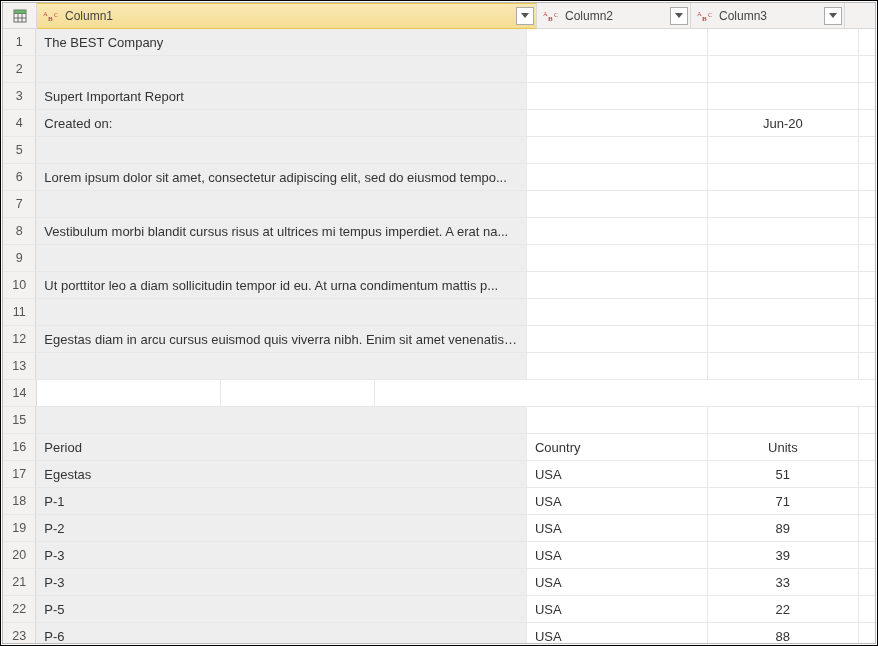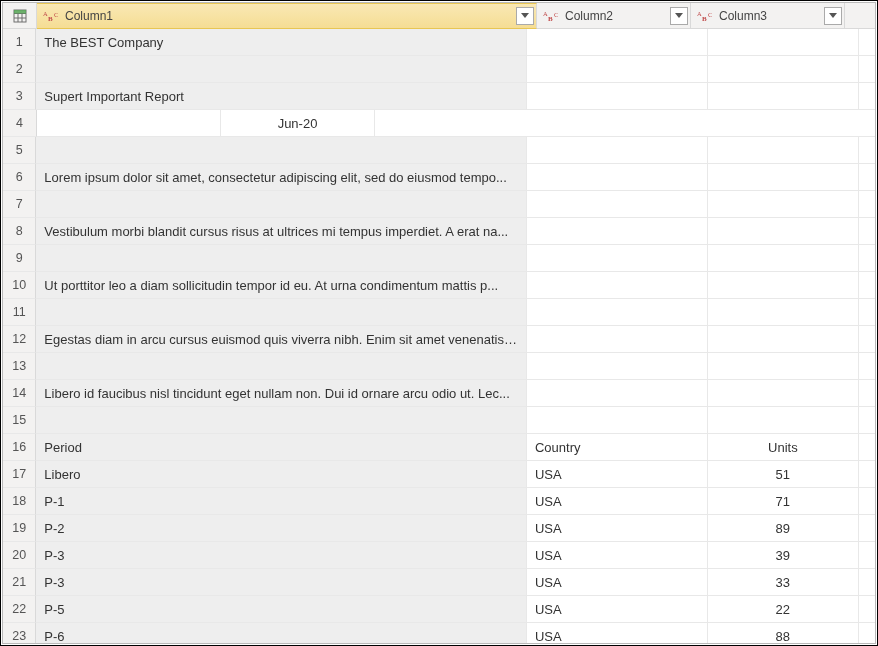--- a/index.html
+++ b/index.html
@@ -232,20 +232,23 @@
           <div class="cell c2">
             <span></span>
           </div>
           <div class="cell c3">
             <span></span>
           </div>
           <div class="cell rest"></div>
         </div>
         <div class="row">
           <div class="rownum">4</div>
+          <div class="cell c1 selected-col">
+            <span>Created on:</span>
+          </div>
           <div class="cell c2">
             <span></span>
           </div>
           <div class="cell c3">
             <span>Jun-20</span>
           </div>
           <div class="cell rest"></div>
         </div>
         <div class="row">
           <div class="rownum">5</div>
@@ -359,23 +362,20 @@
           <div class="cell c2">
             <span></span>
           </div>
           <div class="cell c3">
             <span></span>
           </div>
           <div class="cell rest"></div>
         </div>
         <div class="row">
           <div class="rownum">14</div>
-          <div class="cell c1 selected-col">
-            <span>Libero id faucibus nisl tincidunt eget nullam non. Dui id ornare arcu odio ut. Lec...</span>
-          </div>
           <div class="cell c2">
             <span></span>
           </div>
           <div class="cell c3">
             <span></span>
           </div>
           <div class="cell rest"></div>
         </div>
         <div class="row">
           <div class="rownum">15</div>
@@ -399,21 +399,21 @@
             <span>Country</span>
           </div>
           <div class="cell c3">
             <span>Units</span>
           </div>
           <div class="cell rest"></div>
         </div>
         <div class="row">
           <div class="rownum">17</div>
           <div class="cell c1 selected-col">
-            <span>Libero</span>
+            <span>Egestas</span>
           </div>
           <div class="cell c2">
             <span>USA</span>
           </div>
           <div class="cell c3">
             <span>51</span>
           </div>
           <div class="cell rest"></div>
         </div>
         <div class="row">

